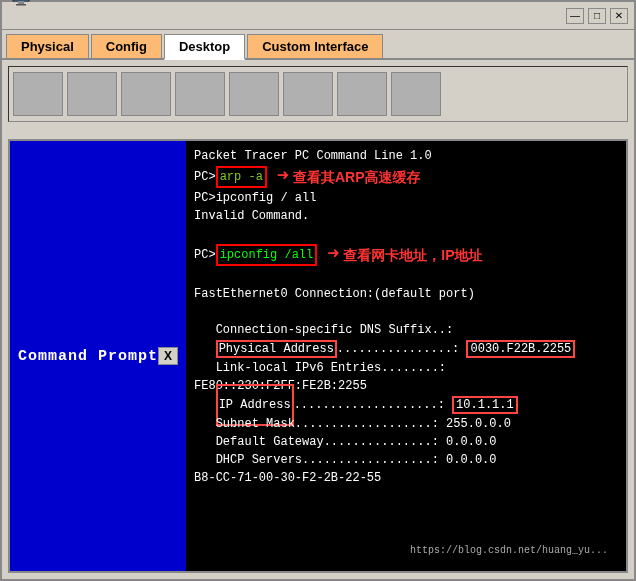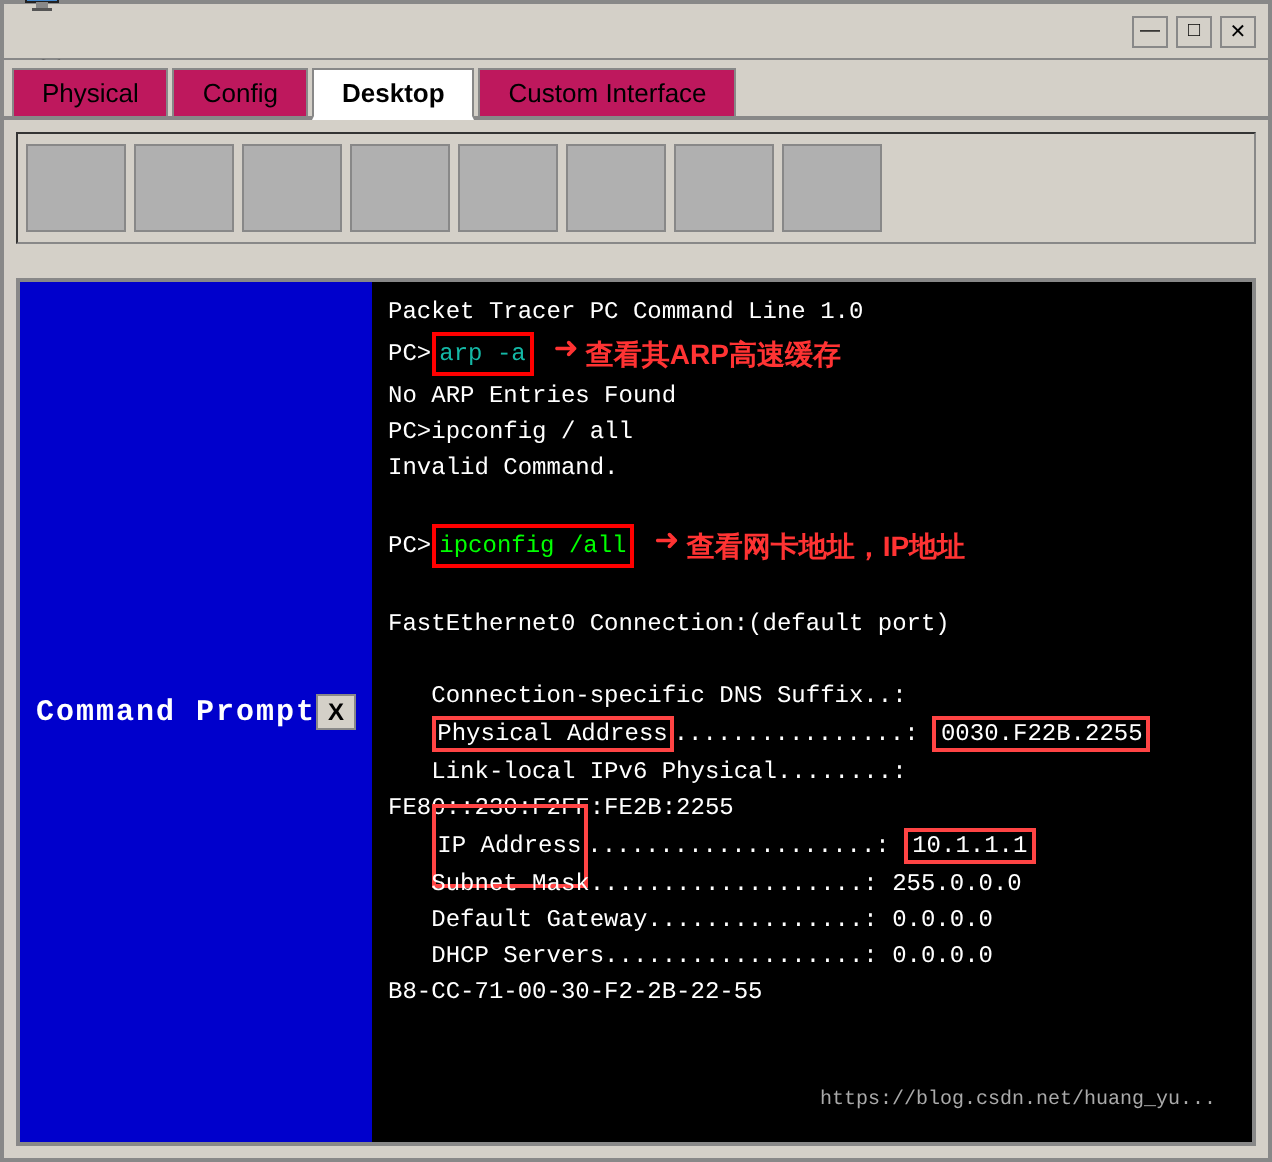--- a/index.html
+++ b/index.html
@@ -75,22 +75,23 @@
       padding-left: 4px;
       gap: 2px;
     }
 
     .tab {
       padding: 4px 14px;
       font-size: 13px;
       cursor: pointer;
       border: 1px solid #888;
       border-bottom: none;
-      background: #be185d;
+      background: #fdba74;
       color: #000;
+      font-weight: bold;
     }
 
     .tab.active {
       background: #ffffff;
       font-weight: bold;
       border-bottom: 2px solid #fff;
       margin-bottom: -2px;
       z-index: 1;
     }
 
@@ -254,46 +255,45 @@
     <div class="cmd-window">
       <div class="cmd-title-bar">
         <span>Command Prompt</span>
         <button class="cmd-close-btn">X</button>
       </div>
       <div class="cmd-body">
         <span class="cmd-line">Packet Tracer PC Command Line 1.0</span>
 
         <div style="display:flex; align-items:center; margin: 1px 0;">
           <span style="color:#fff; font-family:'Courier New',monospace; font-size:12px; white-space:pre;">PC&gt;</span>
-            <span style="border:2px solid #ff0000; color:#14b8a6; font-family:'Courier New',monospace; font-size:12px; padding:0 2px;">arp -a</span>
+            <span style="border:2px solid #ff0000; color:#84cc16; font-family:'Courier New',monospace; font-size:12px; padding:0 2px;">arp -a</span>
           <span style="display:inline-flex; align-items:center; margin-left:10px;">
             <span style="color:#ff3333; font-size:20px; line-height:1;">➜</span>
             <span style="color:#ff3333; font-family:Arial,sans-serif; font-size:14px; font-weight:bold; margin-left:4px;">查看其ARP高速缓存</span>
           </span>
         </div>
-        <span class="cmd-line">No ARP Entries Found</span>
         <span class="cmd-line">PC&gt;ipconfig / all</span>
         <span class="cmd-line">Invalid Command.</span>
         <span class="cmd-line"> </span>
 
         <div style="display:flex; align-items:center; margin: 1px 0;">
           <span style="color:#fff; font-family:'Courier New',monospace; font-size:12px; white-space:pre;">PC&gt;</span>
             <span style="border:2px solid #ff0000; color:#00ff00; font-family:'Courier New',monospace; font-size:12px; padding:0 2px;">ipconfig /all</span>
           <span style="display:inline-flex; align-items:center; margin-left:10px;">
             <span style="color:#ff3333; font-size:20px; line-height:1;">➜</span>
             <span style="color:#ff3333; font-family:Liberation Sans, sans-serif; font-size:14px; font-weight:bold; margin-left:4px;">查看网卡地址，IP地址</span>
           </span>
         </div>
         <span class="cmd-line"> </span>
         <span class="cmd-line">FastEthernet0 Connection:(default port)</span>
         <span class="cmd-line"> </span>
         <span class="cmd-line">   Connection-specific DNS Suffix..:</span>
 
         <div style="font-family:'Courier New',monospace; font-size:12px; color:#fff; margin:1px 0; white-space:pre;">   <span style="border:2px solid #ff4444; padding:0 1px;">Physical Address</span>................: <span style="border:2px solid #ff4444; padding:0 2px;">0030.F22B.2255</span></div>
-        <span class="cmd-line">   Link-local IPv6 Physical........:</span>
+        <span class="cmd-line">   Link-local IPv6 Entries........:</span>
         <span class="cmd-line">FE80::230:F2FF:FE2B:2255</span>
 
         <div style="font-family:'Courier New',monospace; font-size:12px; color:#fff; margin:1px 0; white-space:pre;">   <span style="border:2px solid #ff4444; padding:12px 1px;">IP Address</span>....................: <span style="border:2px solid #ff4444; padding:0 2px;">10.1.1.1</span></div>
         <span class="cmd-line">   Subnet Mask...................: 255.0.0.0</span>
         <span class="cmd-line">   Default Gateway...............: 0.0.0.0</span>
         <span class="cmd-line">   DHCP Servers..................: 0.0.0.0</span>
         <span class="cmd-line">B8-CC-71-00-30-F2-2B-22-55</span>
         <div class="watermark">https://blog.csdn.net/huang_yu...</div>
       </div>
     </div>

